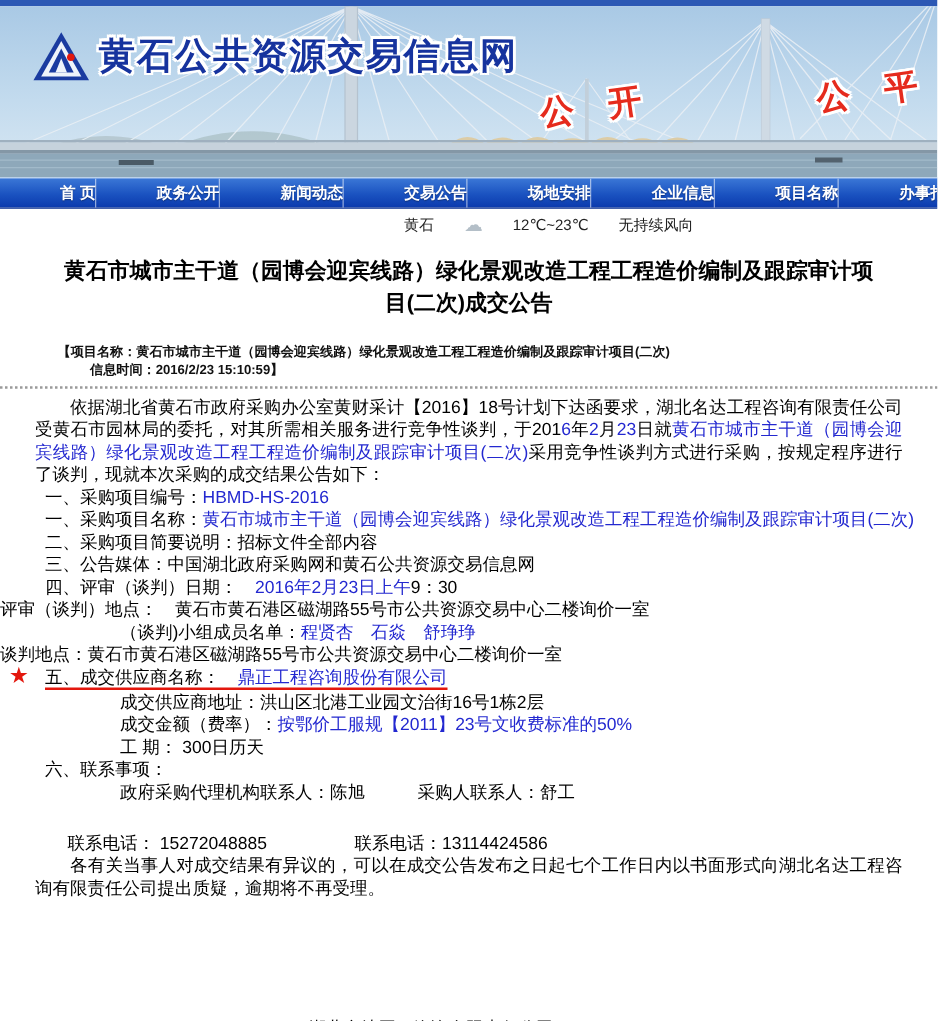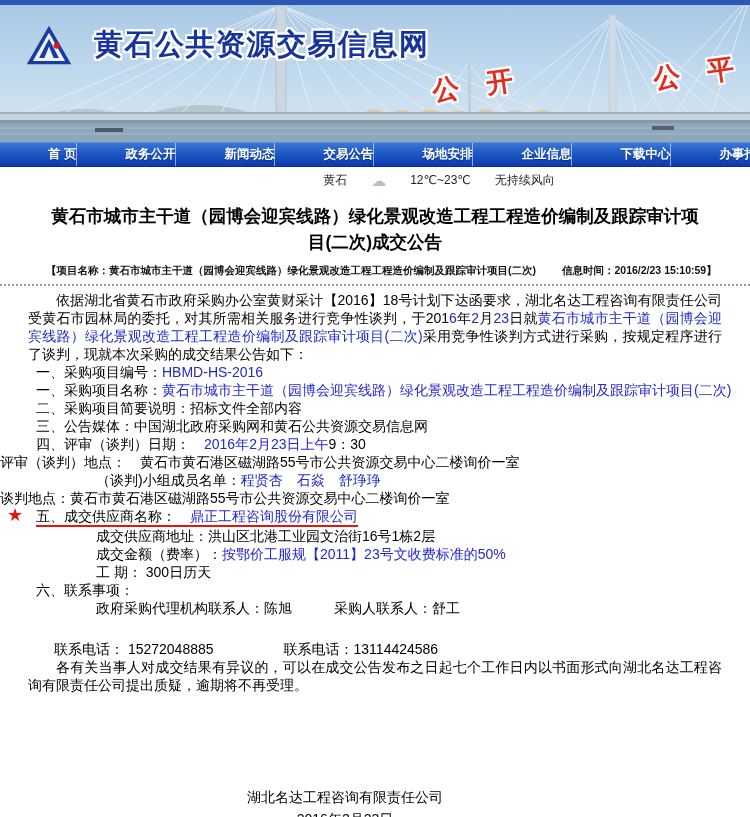--- a/index.html
+++ b/index.html
@@ -7,21 +7,21 @@
   body{width:750px;height:817px;overflow:hidden;background:#fff;
        font-family:"Liberation Sans","DejaVu Sans",sans-serif;color:#000;}
 
   
   .top-strip{height:5px;background:#2c58b4;}
 
   
   .banner{position:relative;height:137px;overflow:hidden;
           background:linear-gradient(180deg,#a9c9e5 0%,#c3dbee 55%,#d9e8f3 100%);}
   .banner svg.photo{position:absolute;left:0;top:0;}
-  .brand{position:absolute;left:26px;top:20px;display:flex;align-items:center;gap:22px;cursor:pointer;}
+  .brand{position:absolute;left:26px;top:20px;display:flex;align-items:center;gap:7px;cursor:pointer;}
   .site-title{font-size:29px;font-weight:bold;color:var(--navy);letter-spacing:1.5px;
     text-shadow:-2px -2px 0 #fff,2px -2px 0 #fff,-2px 2px 0 #fff,2px 2px 0 #fff,
                  0 -2px 0 #fff,0 2px 0 #fff,-2px 0 0 #fff,2px 0 0 #fff;}
   .stamp{position:absolute;color:#e52b1d;font-weight:bold;font-size:27px;letter-spacing:9px;
     font-family:"DejaVu Serif","Liberation Serif",serif;transform:rotate(-8deg);white-space:nowrap;
     text-shadow:-2px -2px 0 #fff,2px -2px 0 #fff,-2px 2px 0 #fff,2px 2px 0 #fff,
                  0 -2px 0 #fff,0 2px 0 #fff,-2px 0 0 #fff,2px 0 0 #fff;}
   #stamp-open{left:432px;top:62px;}
   #stamp-fair{left:653px;top:50px;}
 
@@ -34,21 +34,21 @@
   .nav-item:last-child{border-right:none;}
 
   
   .weather{height:20px;margin-top:3px;display:flex;align-items:center;justify-content:center;
        padding-left:128px;font-size:12px;color:#222;gap:24px;}
   .cloud{color:#b4bfc8;font-size:15px;line-height:1;}
 
   
   .article-title{margin:13px auto 0;width:660px;text-align:center;font-size:17.5px;font-weight:bold;
        line-height:26px;}
-  .meta{display:flex;margin-top:9px;padding:0 20px 0 46px;font-size:10.5px;font-weight:bold;color:#111;}
+  .meta{display:flex;margin-top:20px;padding:0 20px 0 46px;font-size:10.5px;font-weight:bold;color:#111;flex-direction:column;}
   .meta-right{margin-left:26px;white-space:nowrap;}
   .dotted{margin-top:6px;border-top:2px dotted #9a9a9a;height:0;}
 
   
   .content{margin-top:5px;font-size:14px;line-height:18px;}
   .para{margin:0 28px;text-indent:2em;text-align:justify;}
   .bline{position:relative;white-space:nowrap;}
   .ind-num{padding-left:36px;}
   .ind-flush{}
   .ind-sub{padding-left:96px;}
@@ -109,21 +109,21 @@
   <span class="stamp" id="stamp-fair">公  平</span>
 </div>
 
 <div class="nav">
     <div class="nav-item">首 页</div>
     <div class="nav-item">政务公开</div>
     <div class="nav-item">新闻动态</div>
     <div class="nav-item">交易公告</div>
     <div class="nav-item">场地安排</div>
     <div class="nav-item">企业信息</div>
-    <div class="nav-item">下载中心</div>
+    <div class="nav-item">项目名称</div>
     <div class="nav-item">办事指南</div>
     <div class="nav-item">下载中心</div>
   </div>
 
 <div class="weather">
   <span>黄石</span>
   <span class="cloud">☁</span>
   <span>12℃~23℃</span>
   <span>无持续风向</span>
 </div>

